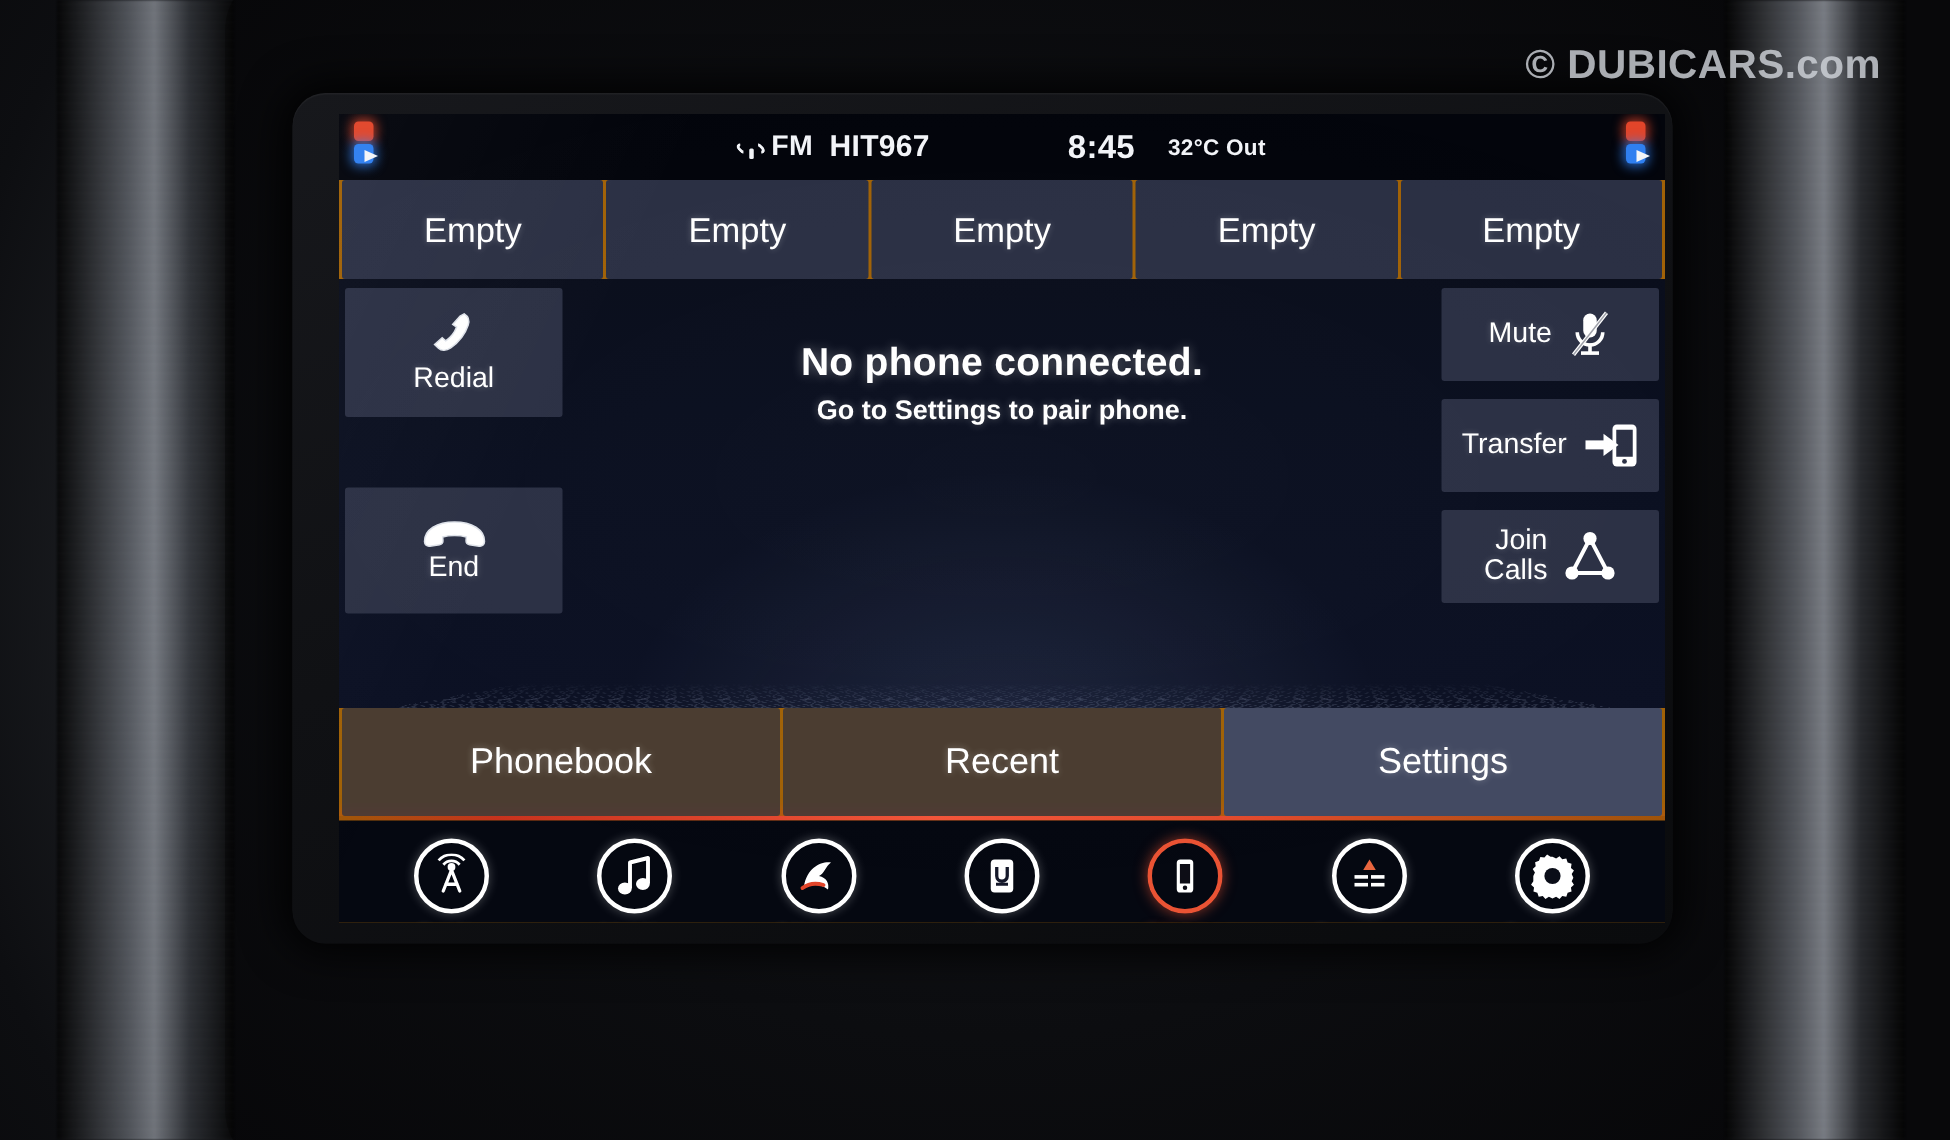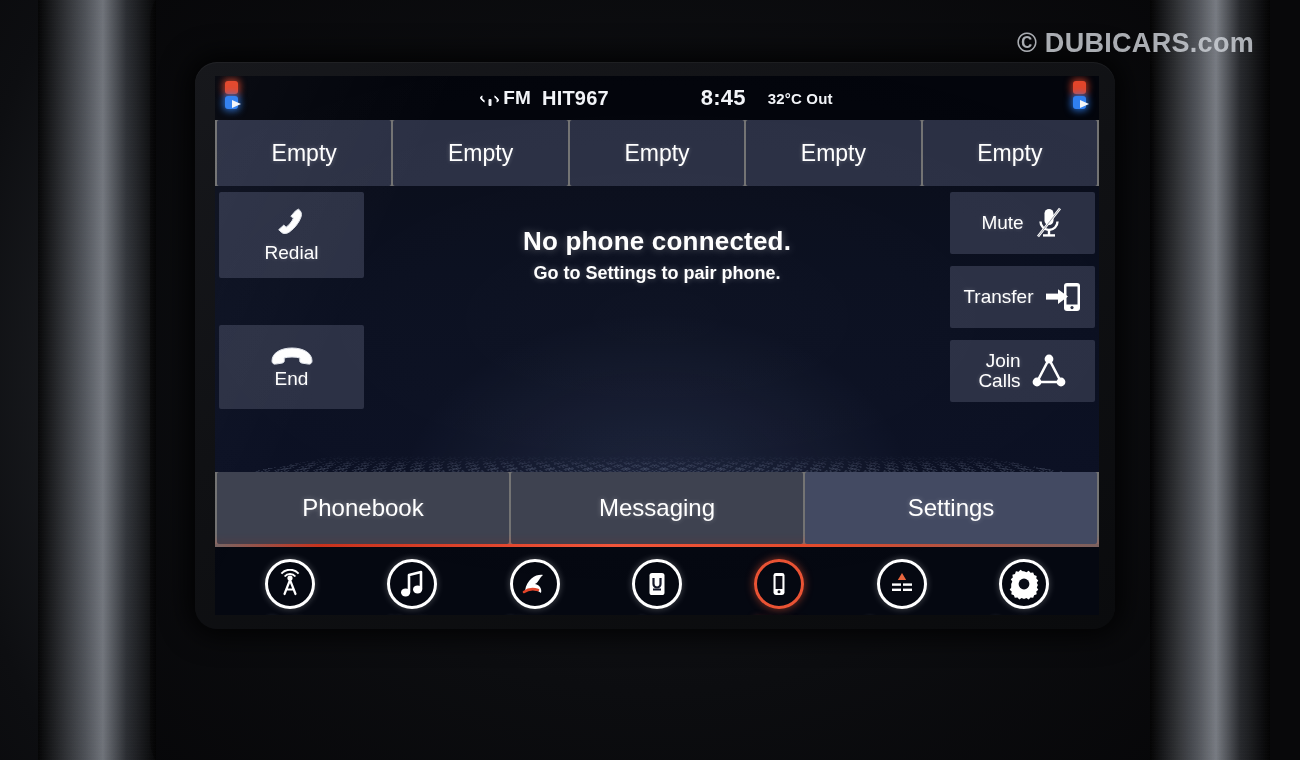--- a/index.html
+++ b/index.html
@@ -43,22 +43,22 @@
     position: absolute;
     left: 195px; top: 62px; width: 920px; height: 567px;
     background: linear-gradient(160deg, #17181c 0%, #101114 45%, #0a0b0d 100%);
     border-radius: 22px;
     box-shadow: 0 0 28px 6px rgba(0,0,0,.9), inset 0 1px 1px rgba(255,255,255,.05);
   }
 
   
   #screen {
     position: absolute;
-    left: 215px; top: 76px; width: 884px; height: 539px;
-    background: #737373;
+    left: 226px; top: 76px; width: 884px; height: 539px;
+    background: #a16207;
     overflow: hidden;
   }
 
   
   #statusbar {
     position: relative;
     height: 44px;
     background: #03050c;
     color: #f2f4f8;
   }
@@ -384,21 +384,21 @@
         </span>
       </div>
     </div>
   </div>
 
   <div id="tabs">
     <div class="tab">
       <span>Phonebook</span>
     </div>
     <div class="tab">
-      <span>Messaging</span>
+      <span>Recent</span>
     </div>
     <div class="tab active">
       <span>Settings</span>
     </div>
   </div>
 
   <div id="redline"></div>
 
   <div id="nav">
 

